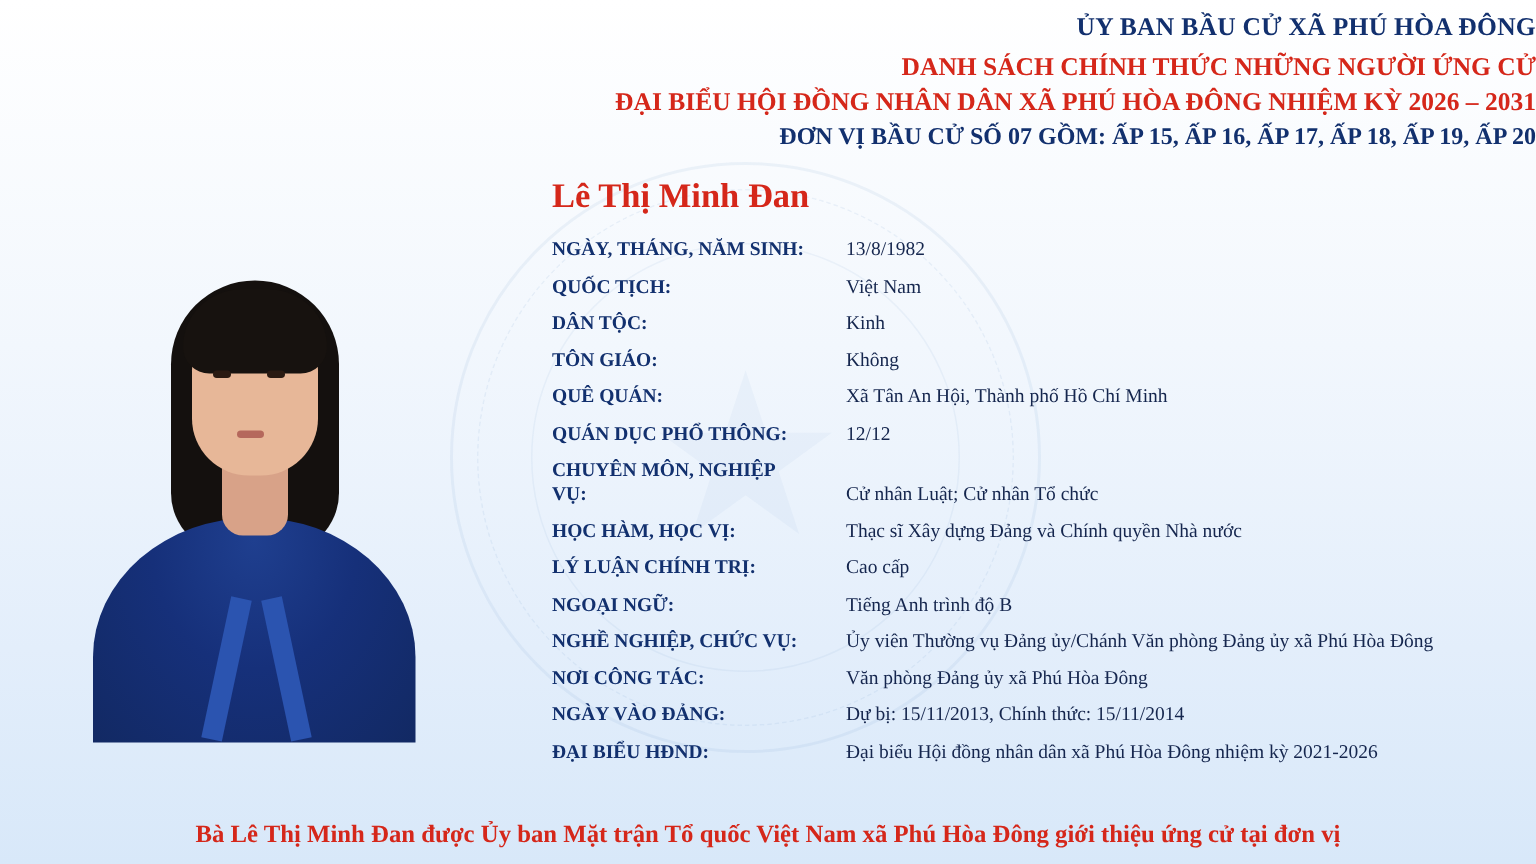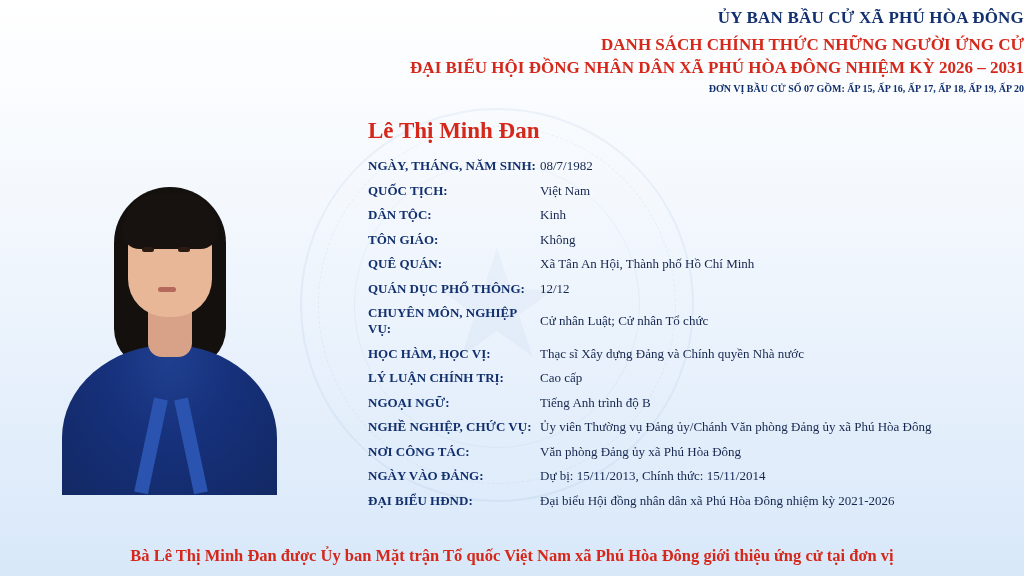--- a/index.html
+++ b/index.html
@@ -76,21 +76,21 @@
     color: #d5271a;
   }
   .main-title-2 {
     margin-top: 3px;
     font-size: 17px;
     font-weight: bold;
     color: #d5271a;
   }
   .sub-title {
     margin-top: 5px;
-    font-size: 10px;
+    font-size: 16px;
     font-weight: bold;
     color: #12306e;
   }
 
   .portrait {
     position: absolute;
     left: 62px;
     top: 175px;
     width: 215px;
     height: 320px;
@@ -197,22 +197,23 @@
     font-weight: bold;
     color: #12306e;
   }
   .candidate-name {
     font-size: 23px;
     font-weight: bold;
     color: #d5271a;
   }
   .row {
     display: flex;
-    align-items: center;
+    align-items: flex-end;
     margin-bottom: 8.5px;
+    gap: 24px;
   }
   .row .label {
     width: 172px;
     flex: 0 0 172px;
     font-size: 13px;
     font-weight: bold;
     color: #12306e;
     font-variant: small-caps;
   }
   .row .value {
@@ -265,21 +266,21 @@
     <div class="mouth"></div>
   </div>
 
   <div class="info">
     <div class="name-row">
       <div class="candidate-name">Lê Thị Minh Đan</div>
     </div>
 
     <div class="row">
       <div class="label">NGÀY, THÁNG, NĂM SINH:</div>
-      <div class="value">08/7/1982</div>
+      <div class="value">13/8/1982</div>
     </div>
     <div class="row">
       <div class="label">QUỐC TỊCH:</div>
       <div class="value">Việt Nam</div>
     </div>
     <div class="row">
       <div class="label">DÂN TỘC:</div>
       <div class="value">Kinh</div>
     </div>
     <div class="row">

